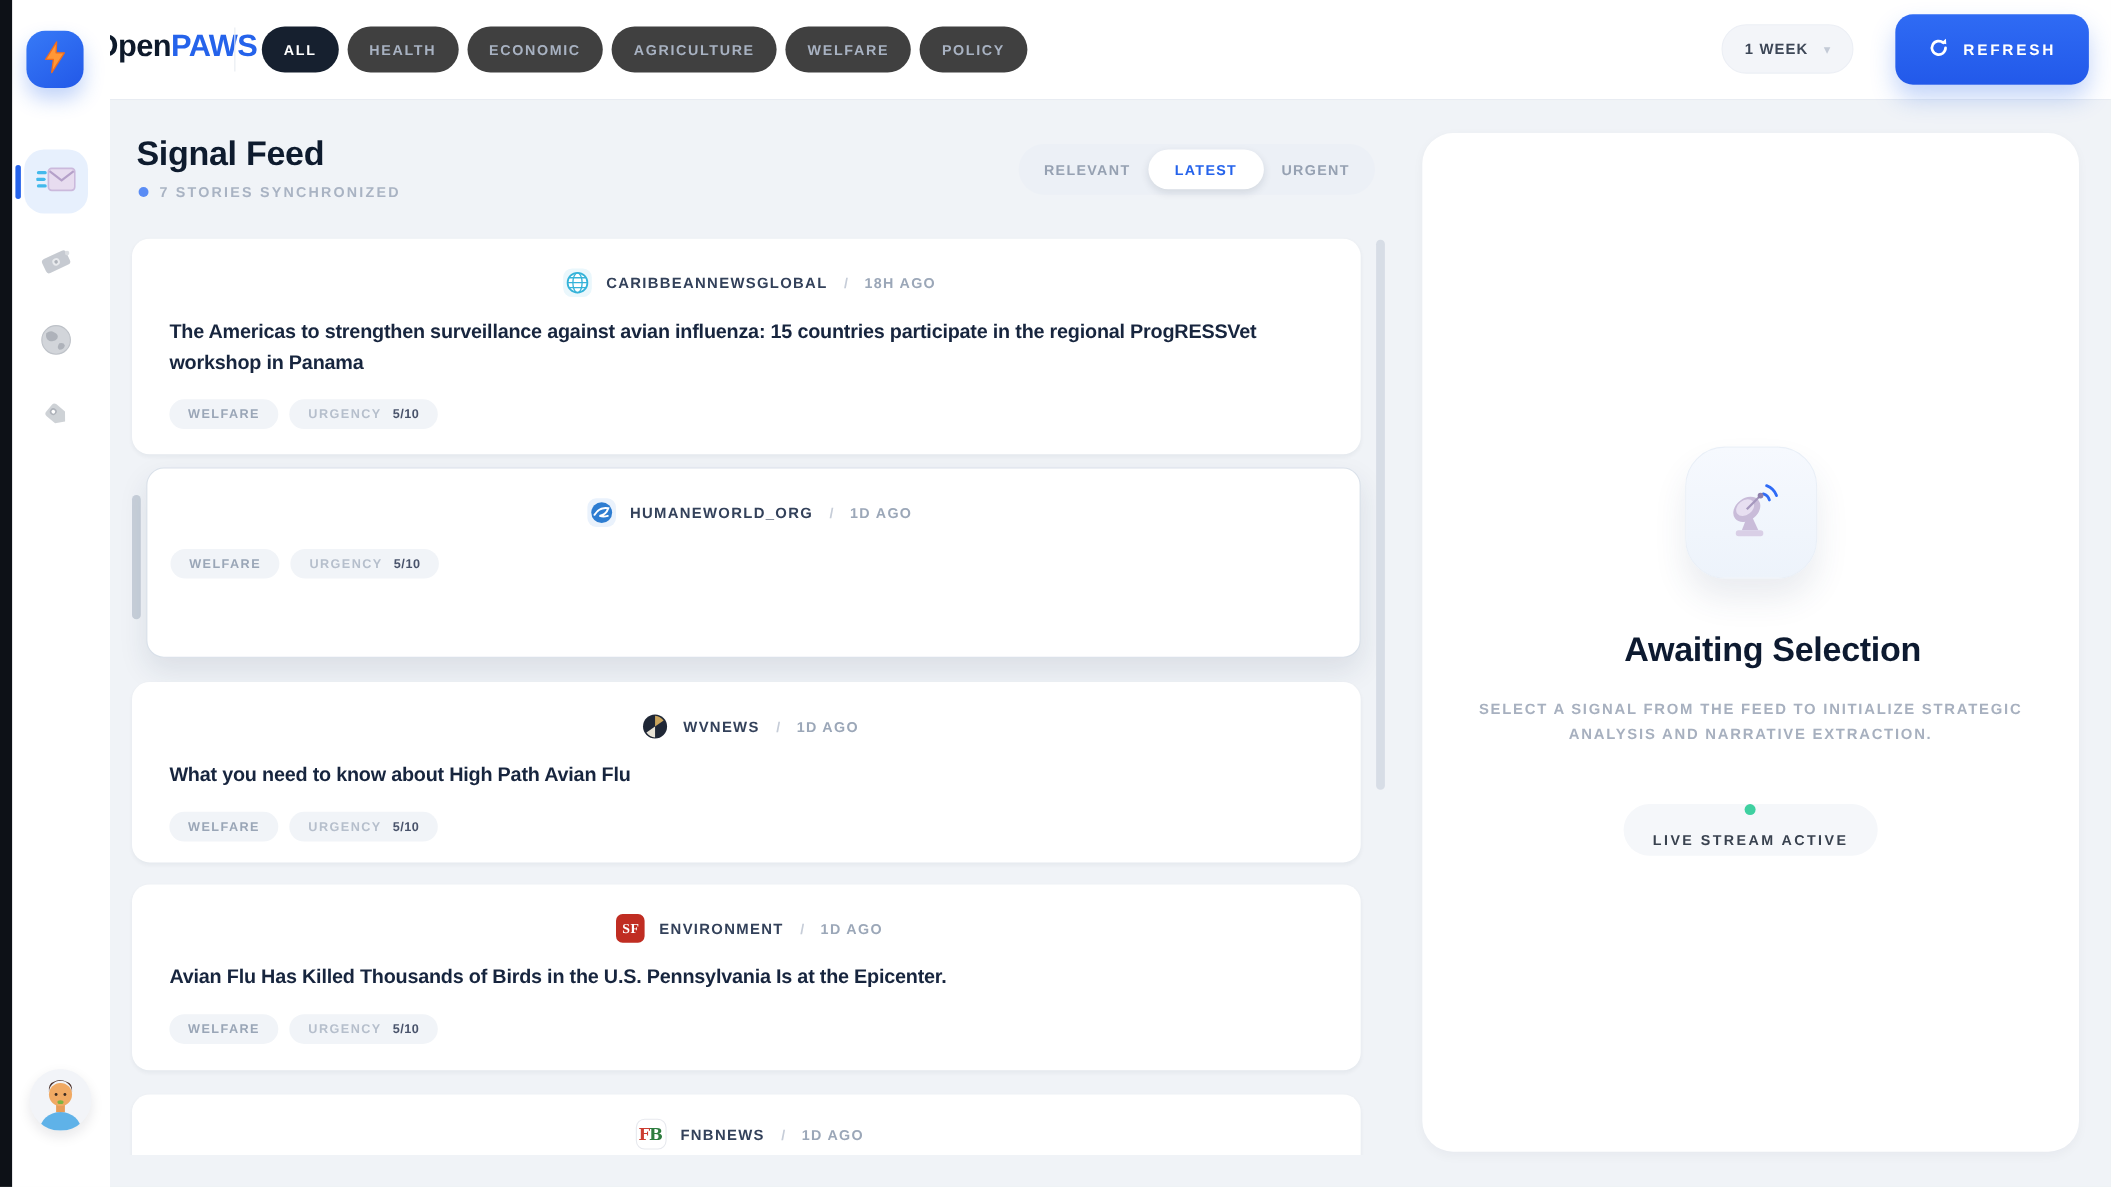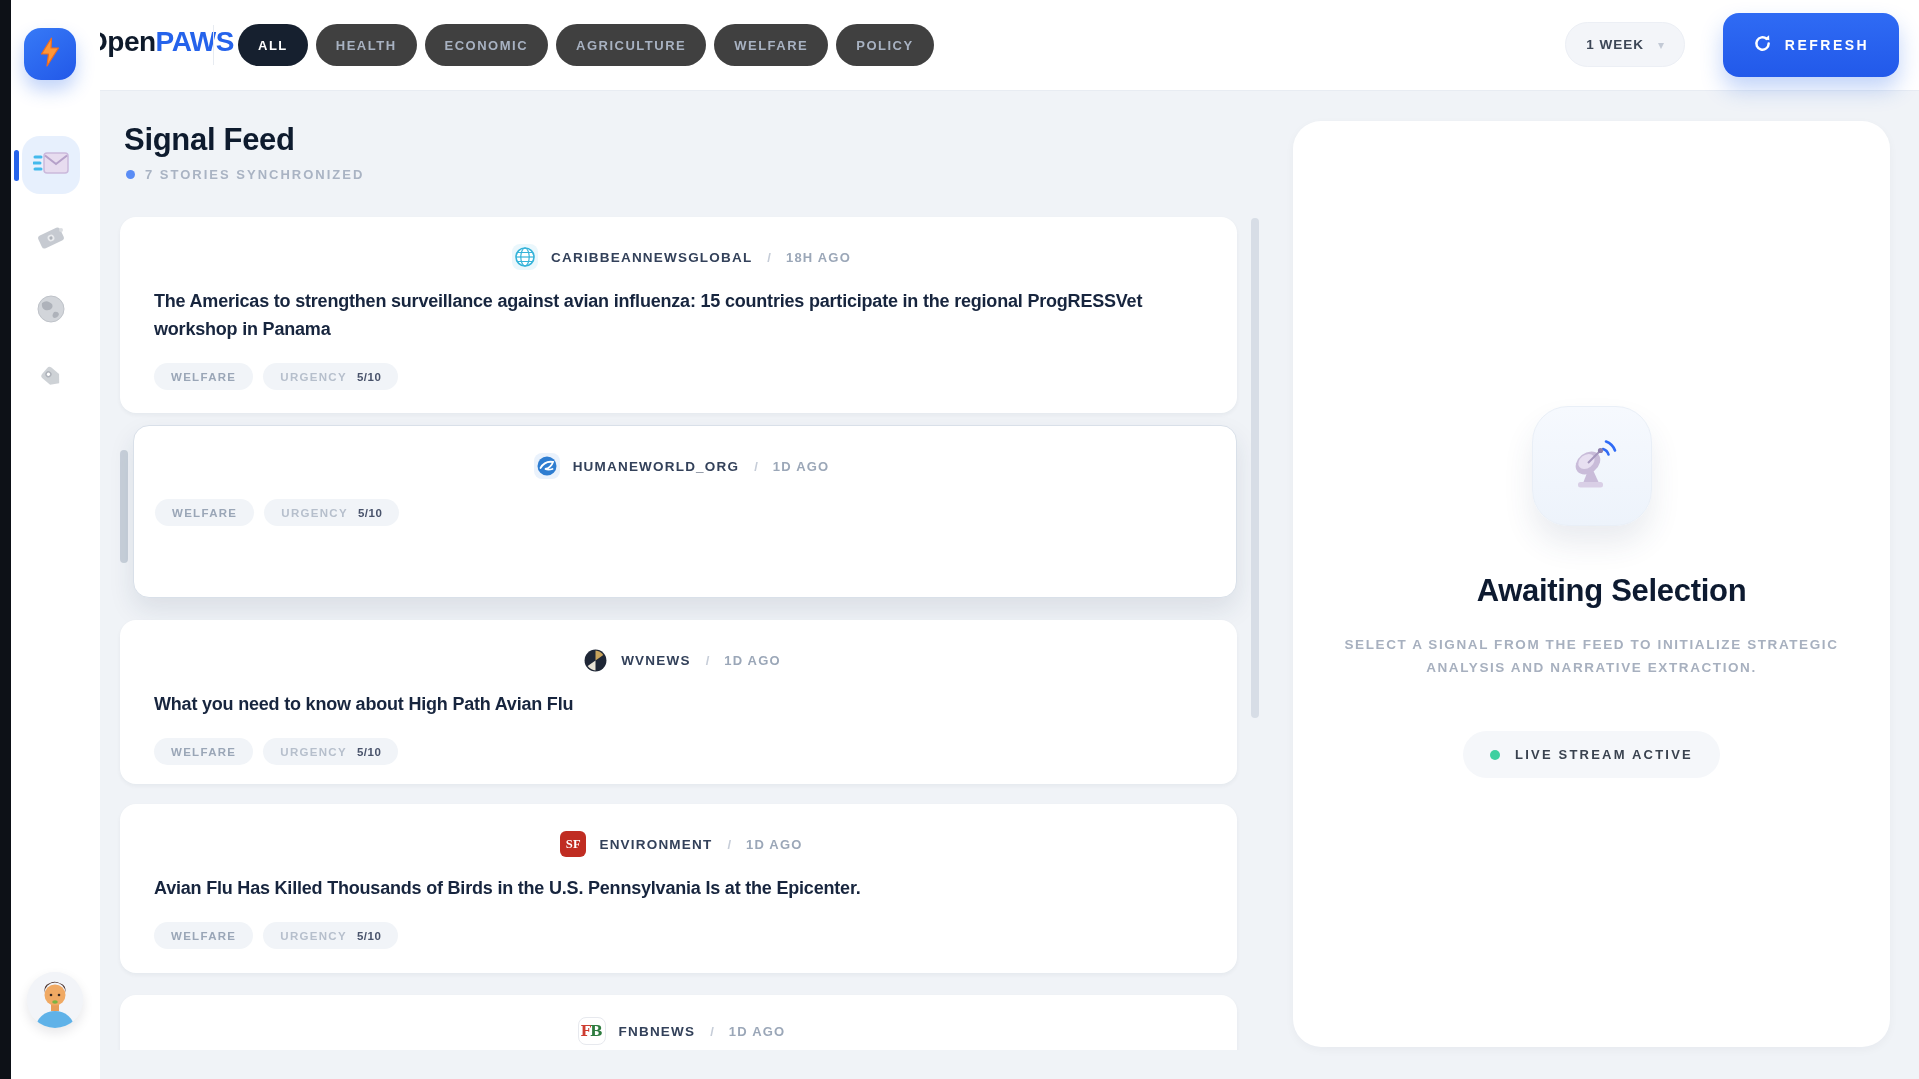--- a/index.html
+++ b/index.html
@@ -78,21 +78,21 @@
   
   .detail{position:absolute;left:1293px;top:121px;width:597px;height:926px;background:#fff;border-radius:28px;
           box-shadow:0 3px 10px rgba(20,30,60,.04);text-align:center;}
   .d-iconbox{width:118px;height:118px;margin:285px auto 0;border-radius:36px;
              background:linear-gradient(180deg,#f6f9fe,#edf3fb);border:1px solid #e9eff7;
              box-shadow:0 18px 30px rgba(50,70,110,.10);display:flex;align-items:center;justify-content:center;}
   .d-title{margin:47px 0 0 0;font-size:31px;font-weight:800;color:#0d1a30;letter-spacing:-.3px;padding-left:40px;}
   .d-sub{margin:24px auto 0;max-width:505px;font-size:13.5px;font-weight:700;color:#a7b0bf;
          letter-spacing:1.6px;line-height:23px;}
   .d-badge{display:inline-flex;margin-top:52px;height:47px;align-items:center;gap:15px;padding:0 27px;
-           border-radius:24px;background:#f5f7fa;font-size:13px;font-weight:800;color:#39424f;letter-spacing:2.2px;}
+           border-radius:24px;background:#f5f7fa;font-size:13px;font-weight:800;color:#39424f;letter-spacing:2.2px;flex-direction:column;}
   .d-dot{width:10px;height:10px;border-radius:50%;background:var(--live-green);}
 </style>
 </head>
 <body>
 
 <div class="page">
 
   <div class="edge-strip"></div>
 
   <aside class="sidebar">
@@ -197,20 +197,25 @@
       </span>
       <span>REFRESH</span>
     </button>
   </header>
 
   <h1 class="feed-title">Signal Feed</h1>
   <div class="sync-row">
     <span class="sync-dot"></span>
     <span class="sync-text">7 STORIES SYNCHRONIZED</span>
   </div>
+  <div class="feed-tabs">
+      <button class="ftab">RELEVANT</button>
+      <button class="ftab active">LATEST</button>
+      <button class="ftab">URGENT</button>
+    </div>
 
   <section class="cards">
       <article class="card" style="top: 128px; height: 196px;">
     <div class="s-top">
       <span class="favicon fav-teal-globe">
             <svg width="22" height="22" viewBox="0 0 22 22">
               <circle cx="11" cy="11" r="9" fill="#fff" stroke="#35b3d9" stroke-width="1.6"></circle>
               <ellipse cx="11" cy="11" rx="4.2" ry="9" fill="none" stroke="#35b3d9" stroke-width="1.2"></ellipse>
               <line x1="2" y1="11" x2="20" y2="11" stroke="#35b3d9" stroke-width="1.2"></line>
               <path d="M3.5 6.5 h15 M3.5 15.5 h15" stroke="#35b3d9" stroke-width="1.2" fill="none"></path>

